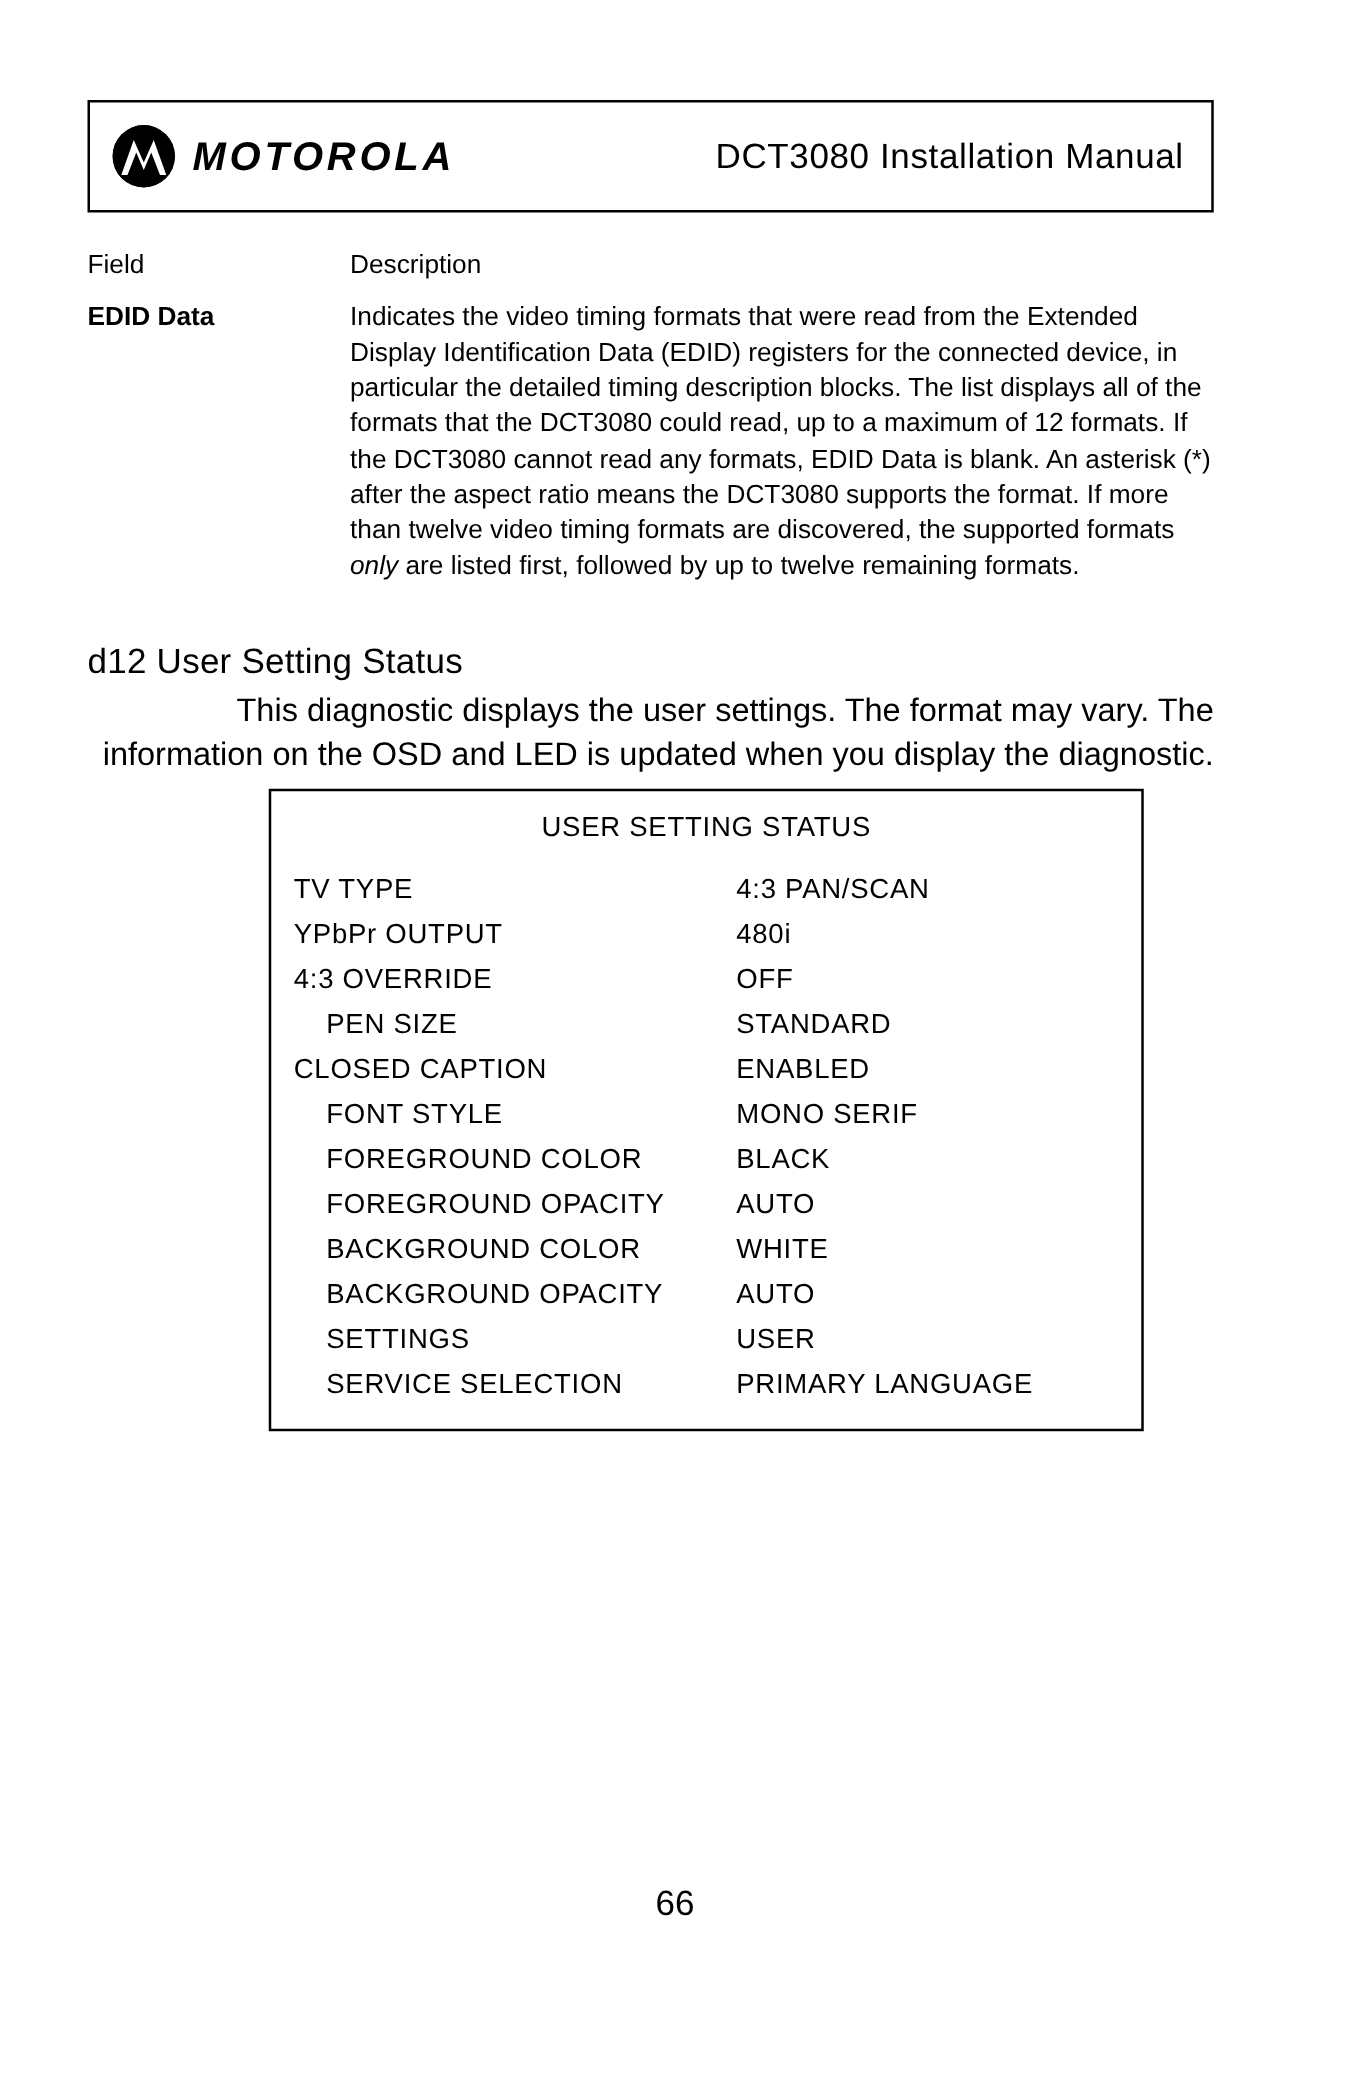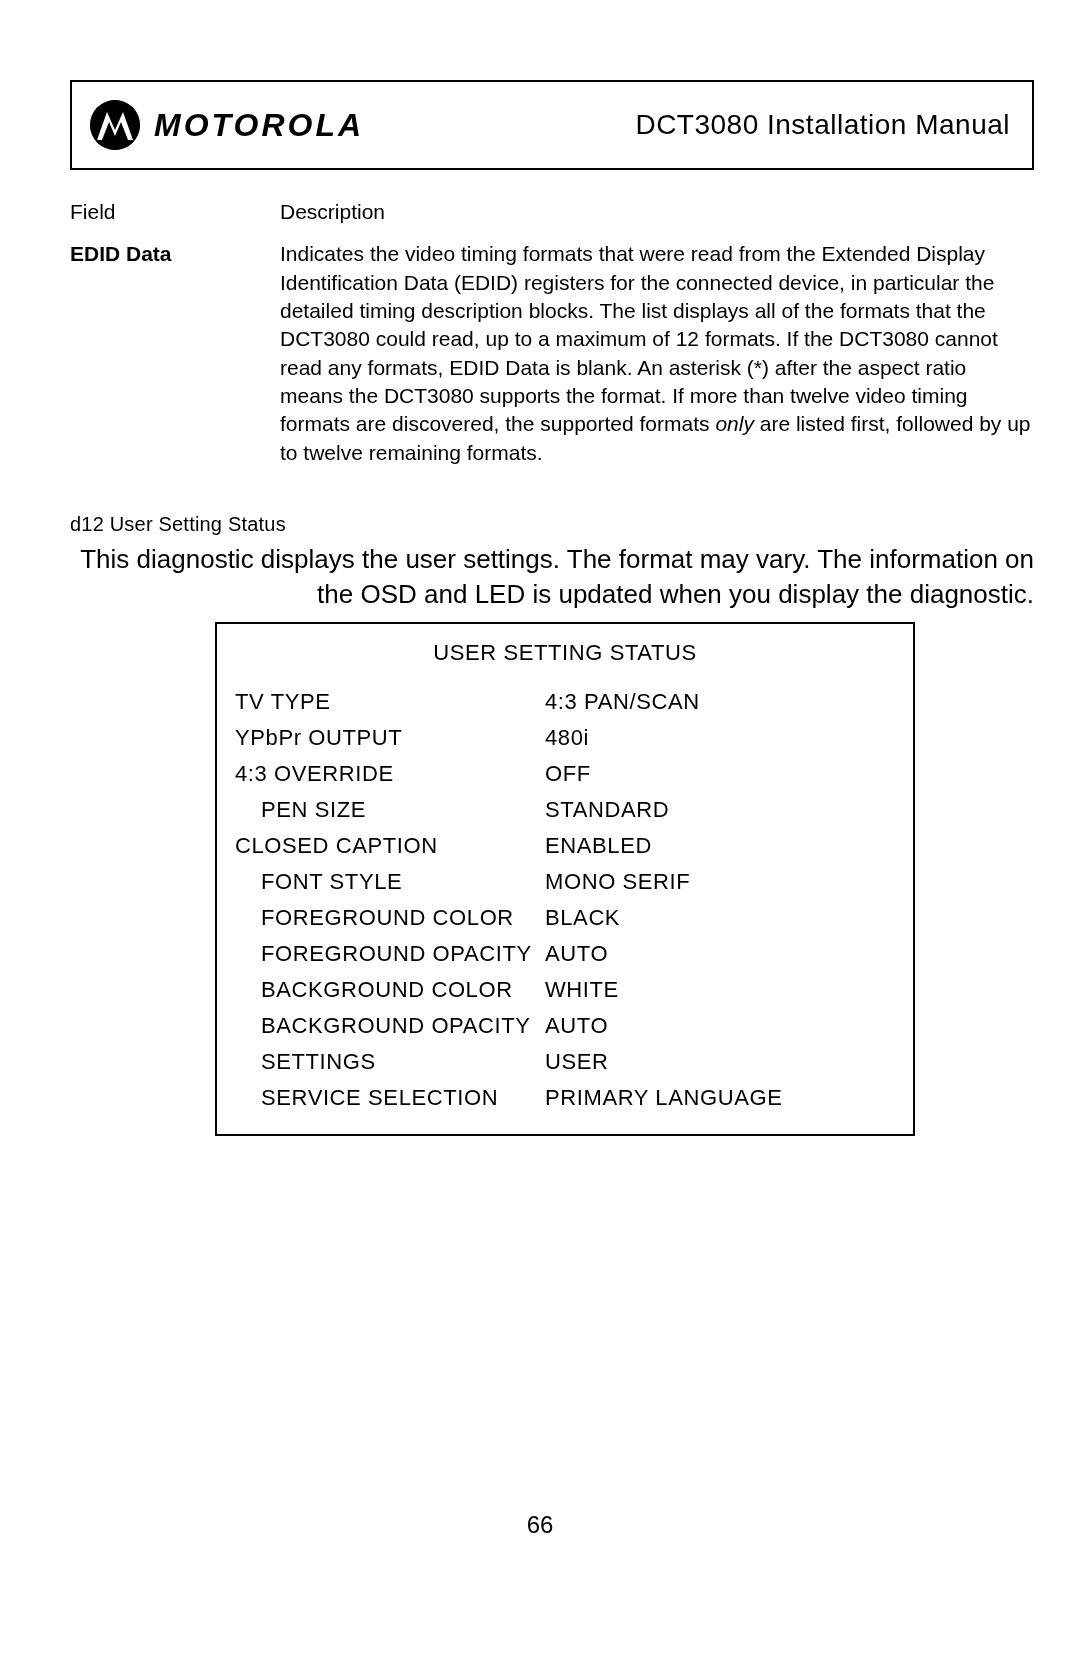--- a/index.html
+++ b/index.html
@@ -6,21 +6,21 @@
     margin: 0;
     padding: 0;
     background: #fff;
     font-family: Arial, Helvetica, sans-serif;
     color: #000;
   }
   .page {
     width: 1080px;
     height: 1669px;
     box-sizing: border-box;
-    padding: 80px 46px 50px 70px;
+    padding: 80px 109px 50px 70px;
     position: relative;
   }
   .header-box {
     border: 2px solid #000;
     padding: 18px 22px 18px 18px;
     display: flex;
     align-items: center;
     justify-content: space-between;
   }
   .brand {
@@ -64,21 +64,21 @@
     font-weight: 700;
     padding-top: 14px;
   }
   .field-table .desc {
     padding-top: 14px;
   }
   .italic { font-style: italic; text-align: center; }
 
   .section-heading {
     margin-top: 46px;
-    font-size: 20px;
+    font-size: 28px;
     letter-spacing: 0.2px;
   }
   .section-body {
     font-size: 26px;
     line-height: 1.35;
     margin-top: 6px;
     text-align: right;
   }
 
   .status-box {
@@ -90,32 +90,33 @@
     letter-spacing: 0.6px;
   }
   .status-title {
     text-align: center;
     margin: 6px 0 18px 0;
   }
   .status-row {
     display: grid;
     grid-template-columns: 310px 1fr;
     padding: 5px 0;
+    gap: 44px;
   }
   .status-row.indent .label {
     padding-left: 26px;
   }
 
   .page-number {
     position: absolute;
     bottom: 130px;
     left: 0;
     width: 100%;
     text-align: center;
-    font-size: 24px;
+    font-size: 28px;
   }
 </style>
 </head>
 <body>
 
 <div class="page">
 
   <div class="header-box">
     <div class="brand">
       <div class="logo">

